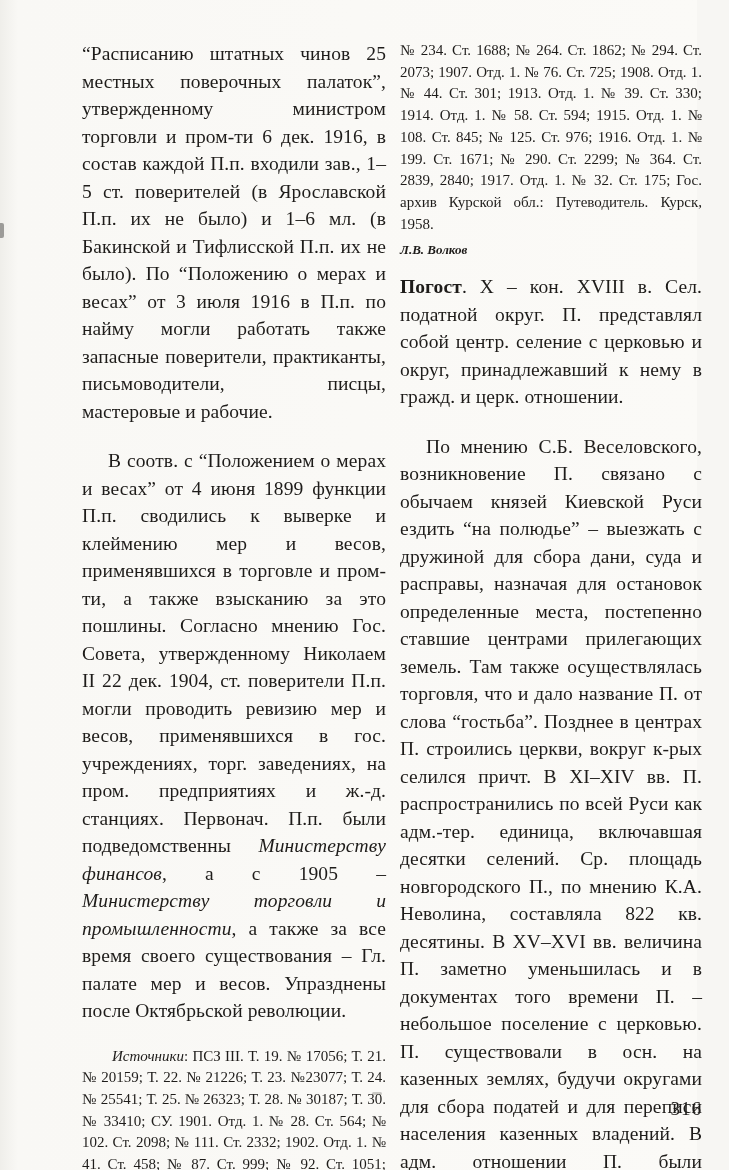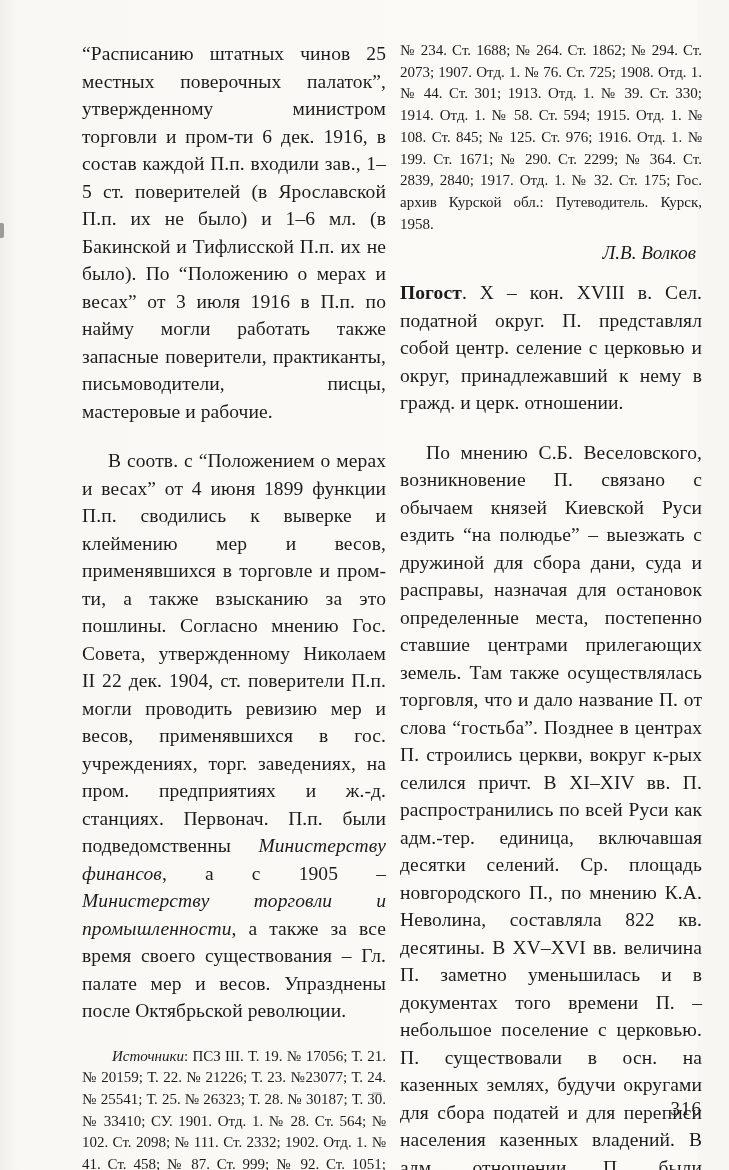--- a/index.html
+++ b/index.html
@@ -41,24 +41,25 @@
     line-height: 21.7px;
     text-align: justify;
   }
   .sources {
     margin-top: 21px;
     text-indent: 30px;
   }
   .italic { font-style: italic; }
   .bold { font-weight: bold; }
   .author-line {
-    font-size: 19px;
+    font-size: 13px;
     font-style: italic;
-    text-align: right;
+    text-align: left;
     margin: 7px 6px 15px 0;
+    font-weight: bold;
   }
   .entry { margin-top: 0; }
   .page-number {
     position: absolute;
     left: 82px;
     width: 620px;
     top: 1098px;
     text-align: right;
     font-size: 19px;
     letter-spacing: 1px;

